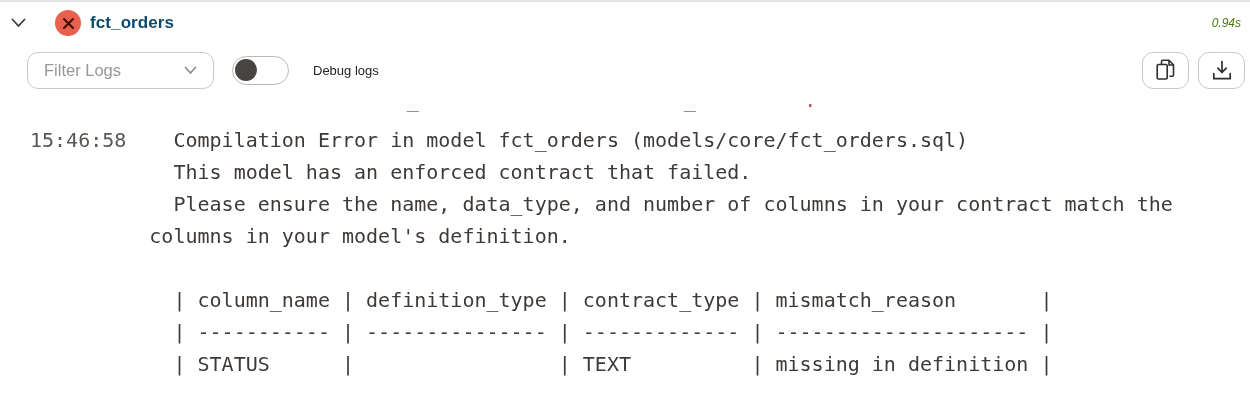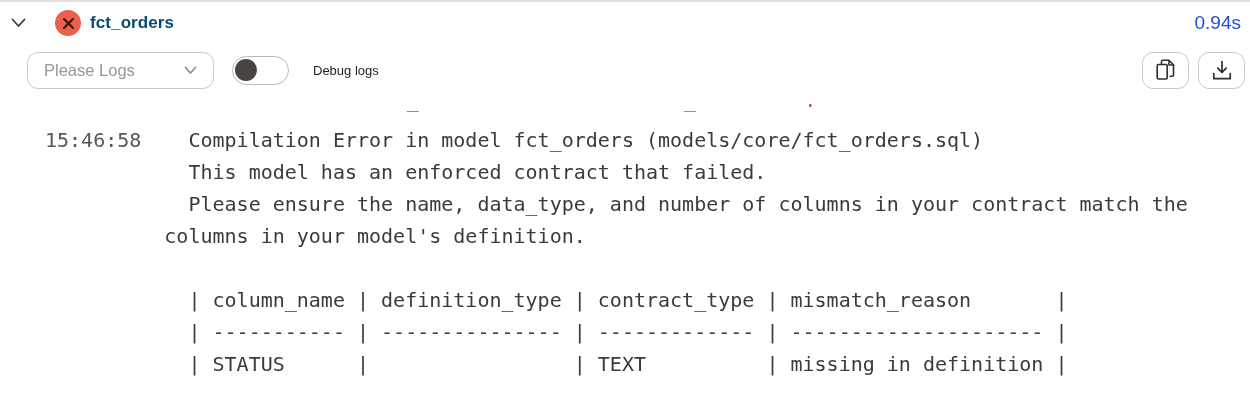--- a/index.html
+++ b/index.html
@@ -34,21 +34,21 @@
     display: inline-flex; align-items: center; justify-content: center;
     margin-left: 26px;
   }
   .model-name {
     margin-left: 9px;
     font-size: 17px; font-weight: 700; color: #0c4a6e;
     letter-spacing: 0.1px;
   }
   .spacer { flex: 1; }
   .duration {
-    font-size: 19px; font-weight: 400; color: #1d4ed8;
+    font-size: 12px; font-weight: 400; color: #4d7c0f; font-style: italic;
   }
 
   
   .toolbar-row {
     display: flex; align-items: center; justify-content: space-between;
     height: 48px;
     padding: 0 5px 0 27px;
     margin-top: 2px;
   }
   .toolbar-left { display: flex; align-items: center; }
@@ -110,21 +110,21 @@
     color: #bf4f4a;
     white-space: pre;
   }
   .log-entry {
     display: flex;
     align-items: flex-start;
     margin-top: 12px;
   }
   .log-ts {
     flex: 0 0 121px;
-    padding-left: 45px;
+    padding-left: 30px;
     font: 20px/32px "DejaVu Sans Mono", monospace;
     color: #5c5755;
     white-space: pre;
   }
   .log-msg {
     width: 1078px;
     font: 20px/32px "DejaVu Sans Mono", monospace;
     color: #3e3a38;
     white-space: pre-wrap;
     word-break: normal;
@@ -150,21 +150,21 @@
       </svg>
     </span>
     <span class="model-name">fct_orders</span>
     <span class="spacer"></span>
     <span class="duration">0.94s</span>
   </div>
 
   <div class="toolbar-row">
     <div class="toolbar-left">
       <button class="filter-btn">
-        <span>Please Logs</span>
+        <span>Filter Logs</span>
         <svg width="13" height="9" viewBox="0 0 13 9">
           <polyline points="1.5,1.5 6.5,7 11.5,1.5" fill="none" stroke="#8c8c8c" stroke-width="1.7" stroke-linecap="round" stroke-linejoin="round"></polyline>
         </svg>
       </button>
       <div class="toggle">
         <div class="knob"></div>
       </div>
       <span class="debug-label">Debug logs</span>
     </div>
     <div class="toolbar-right">

